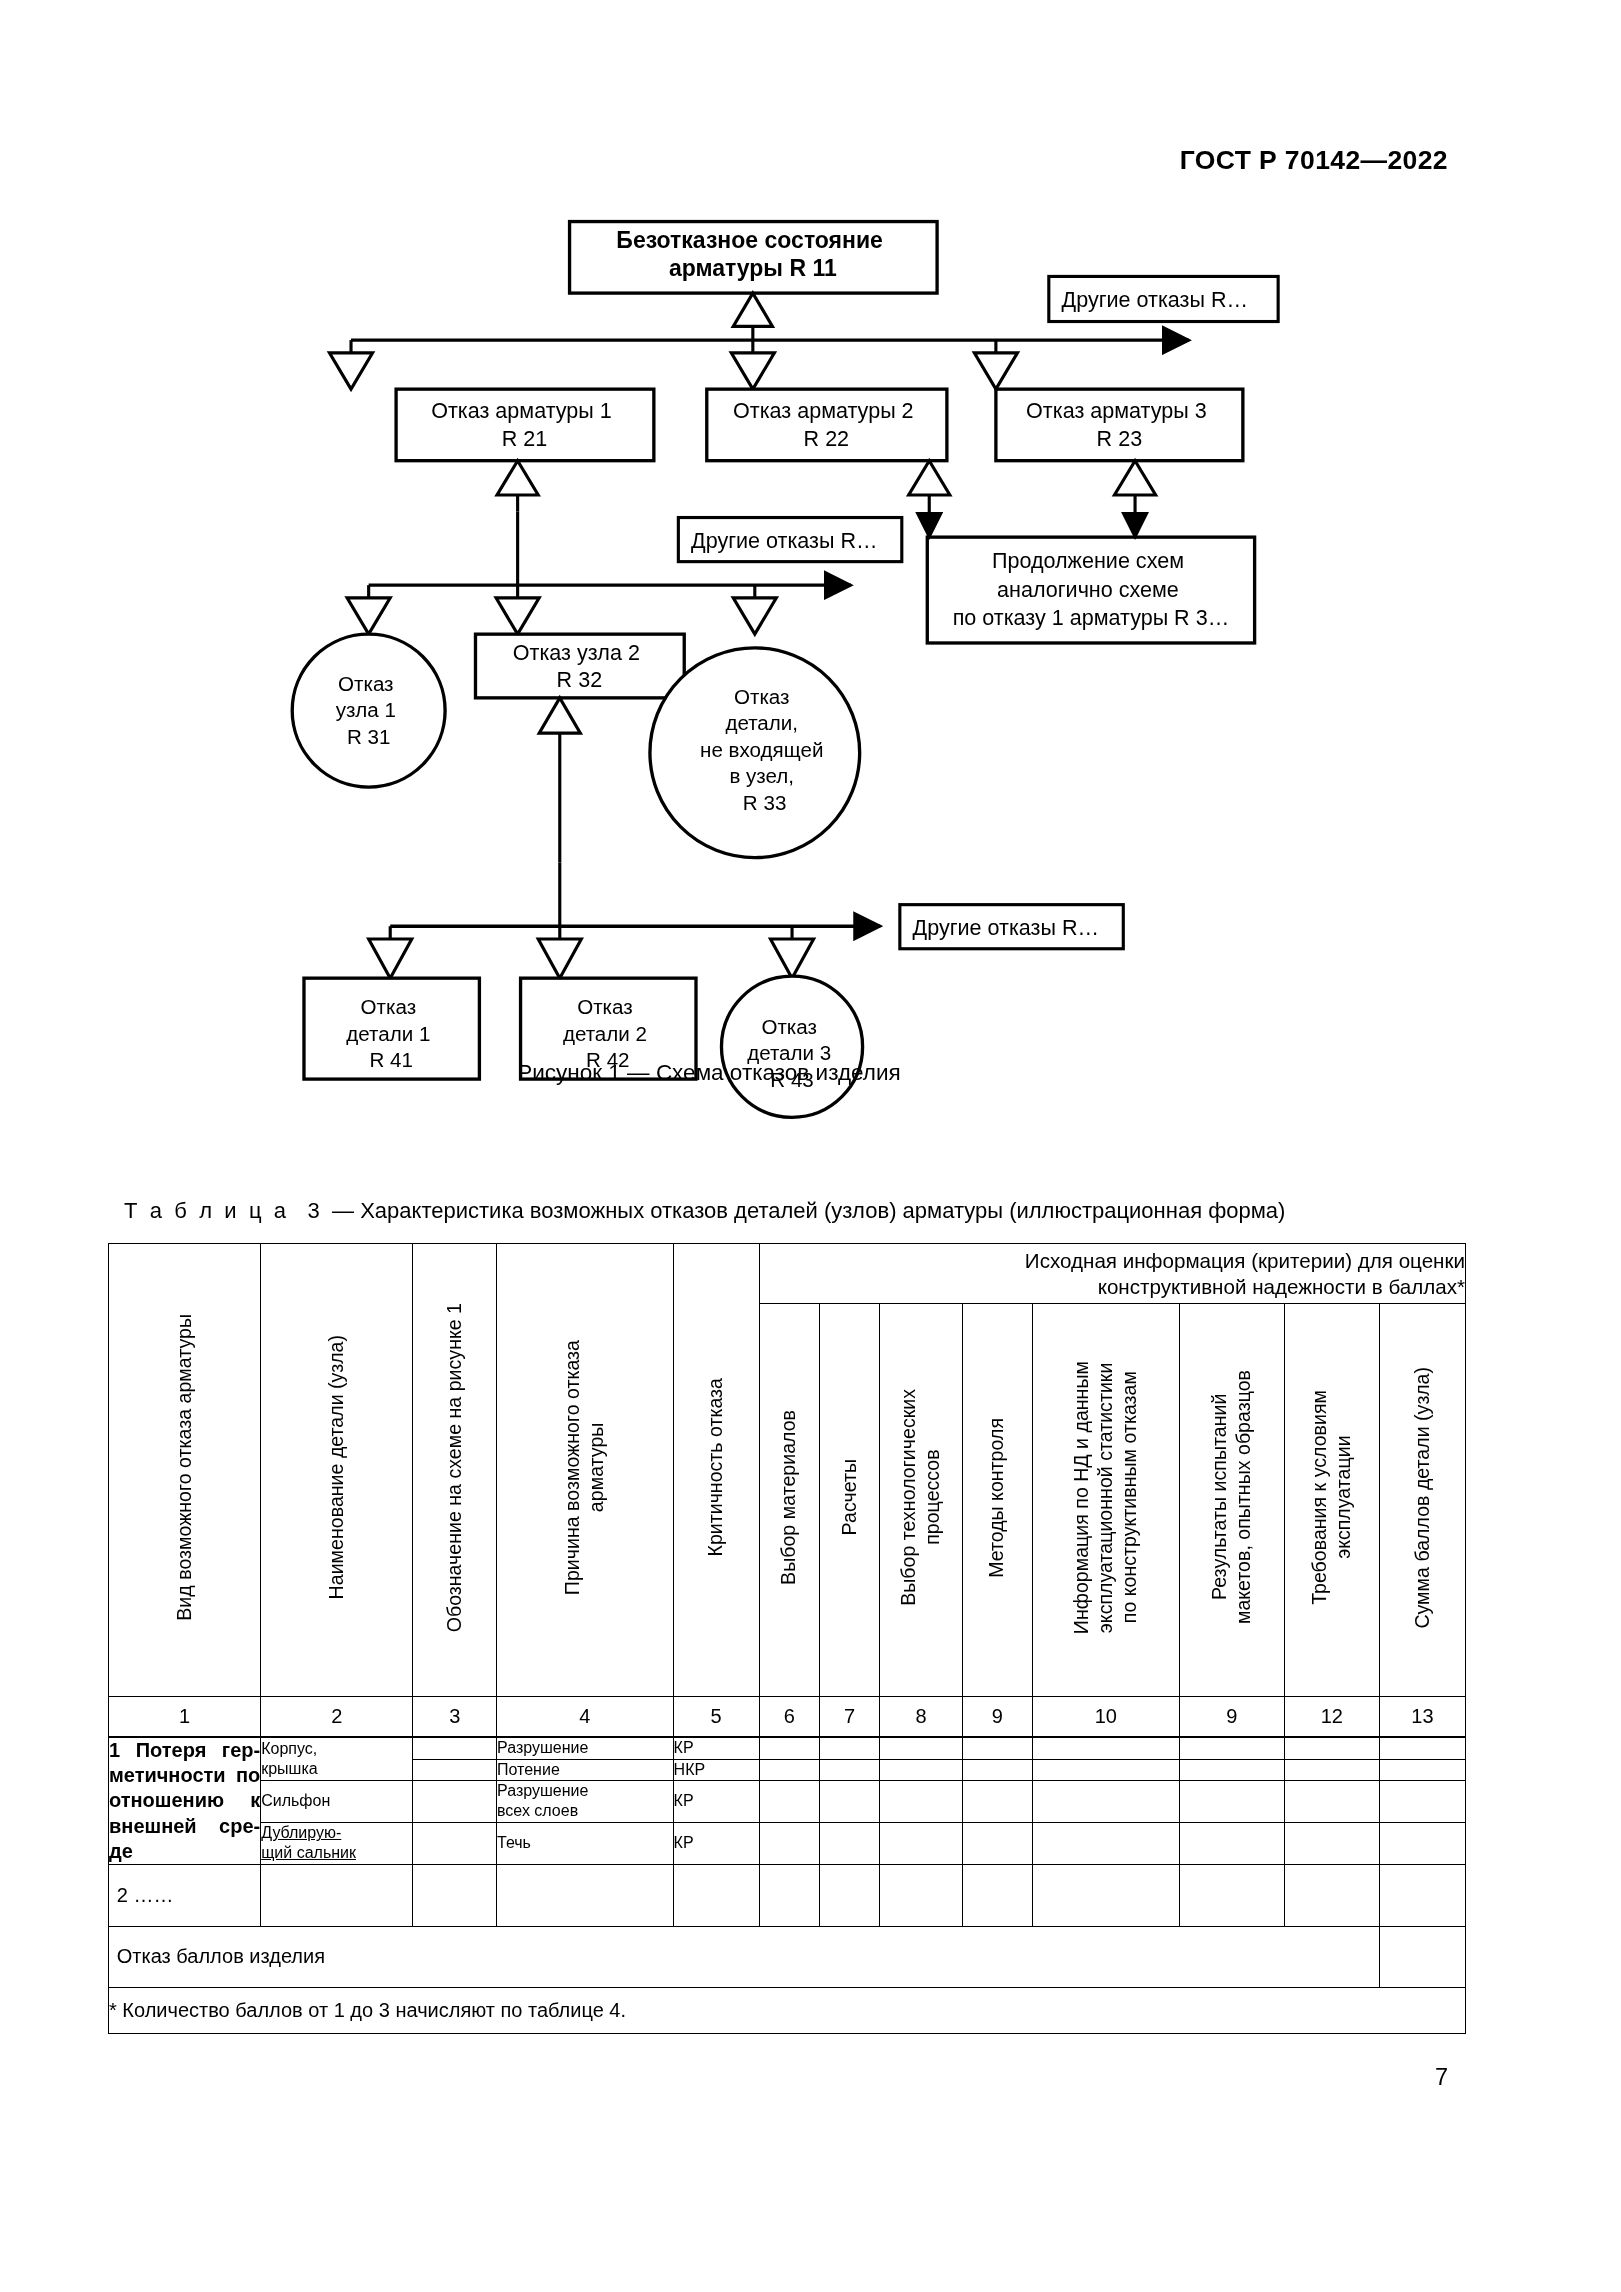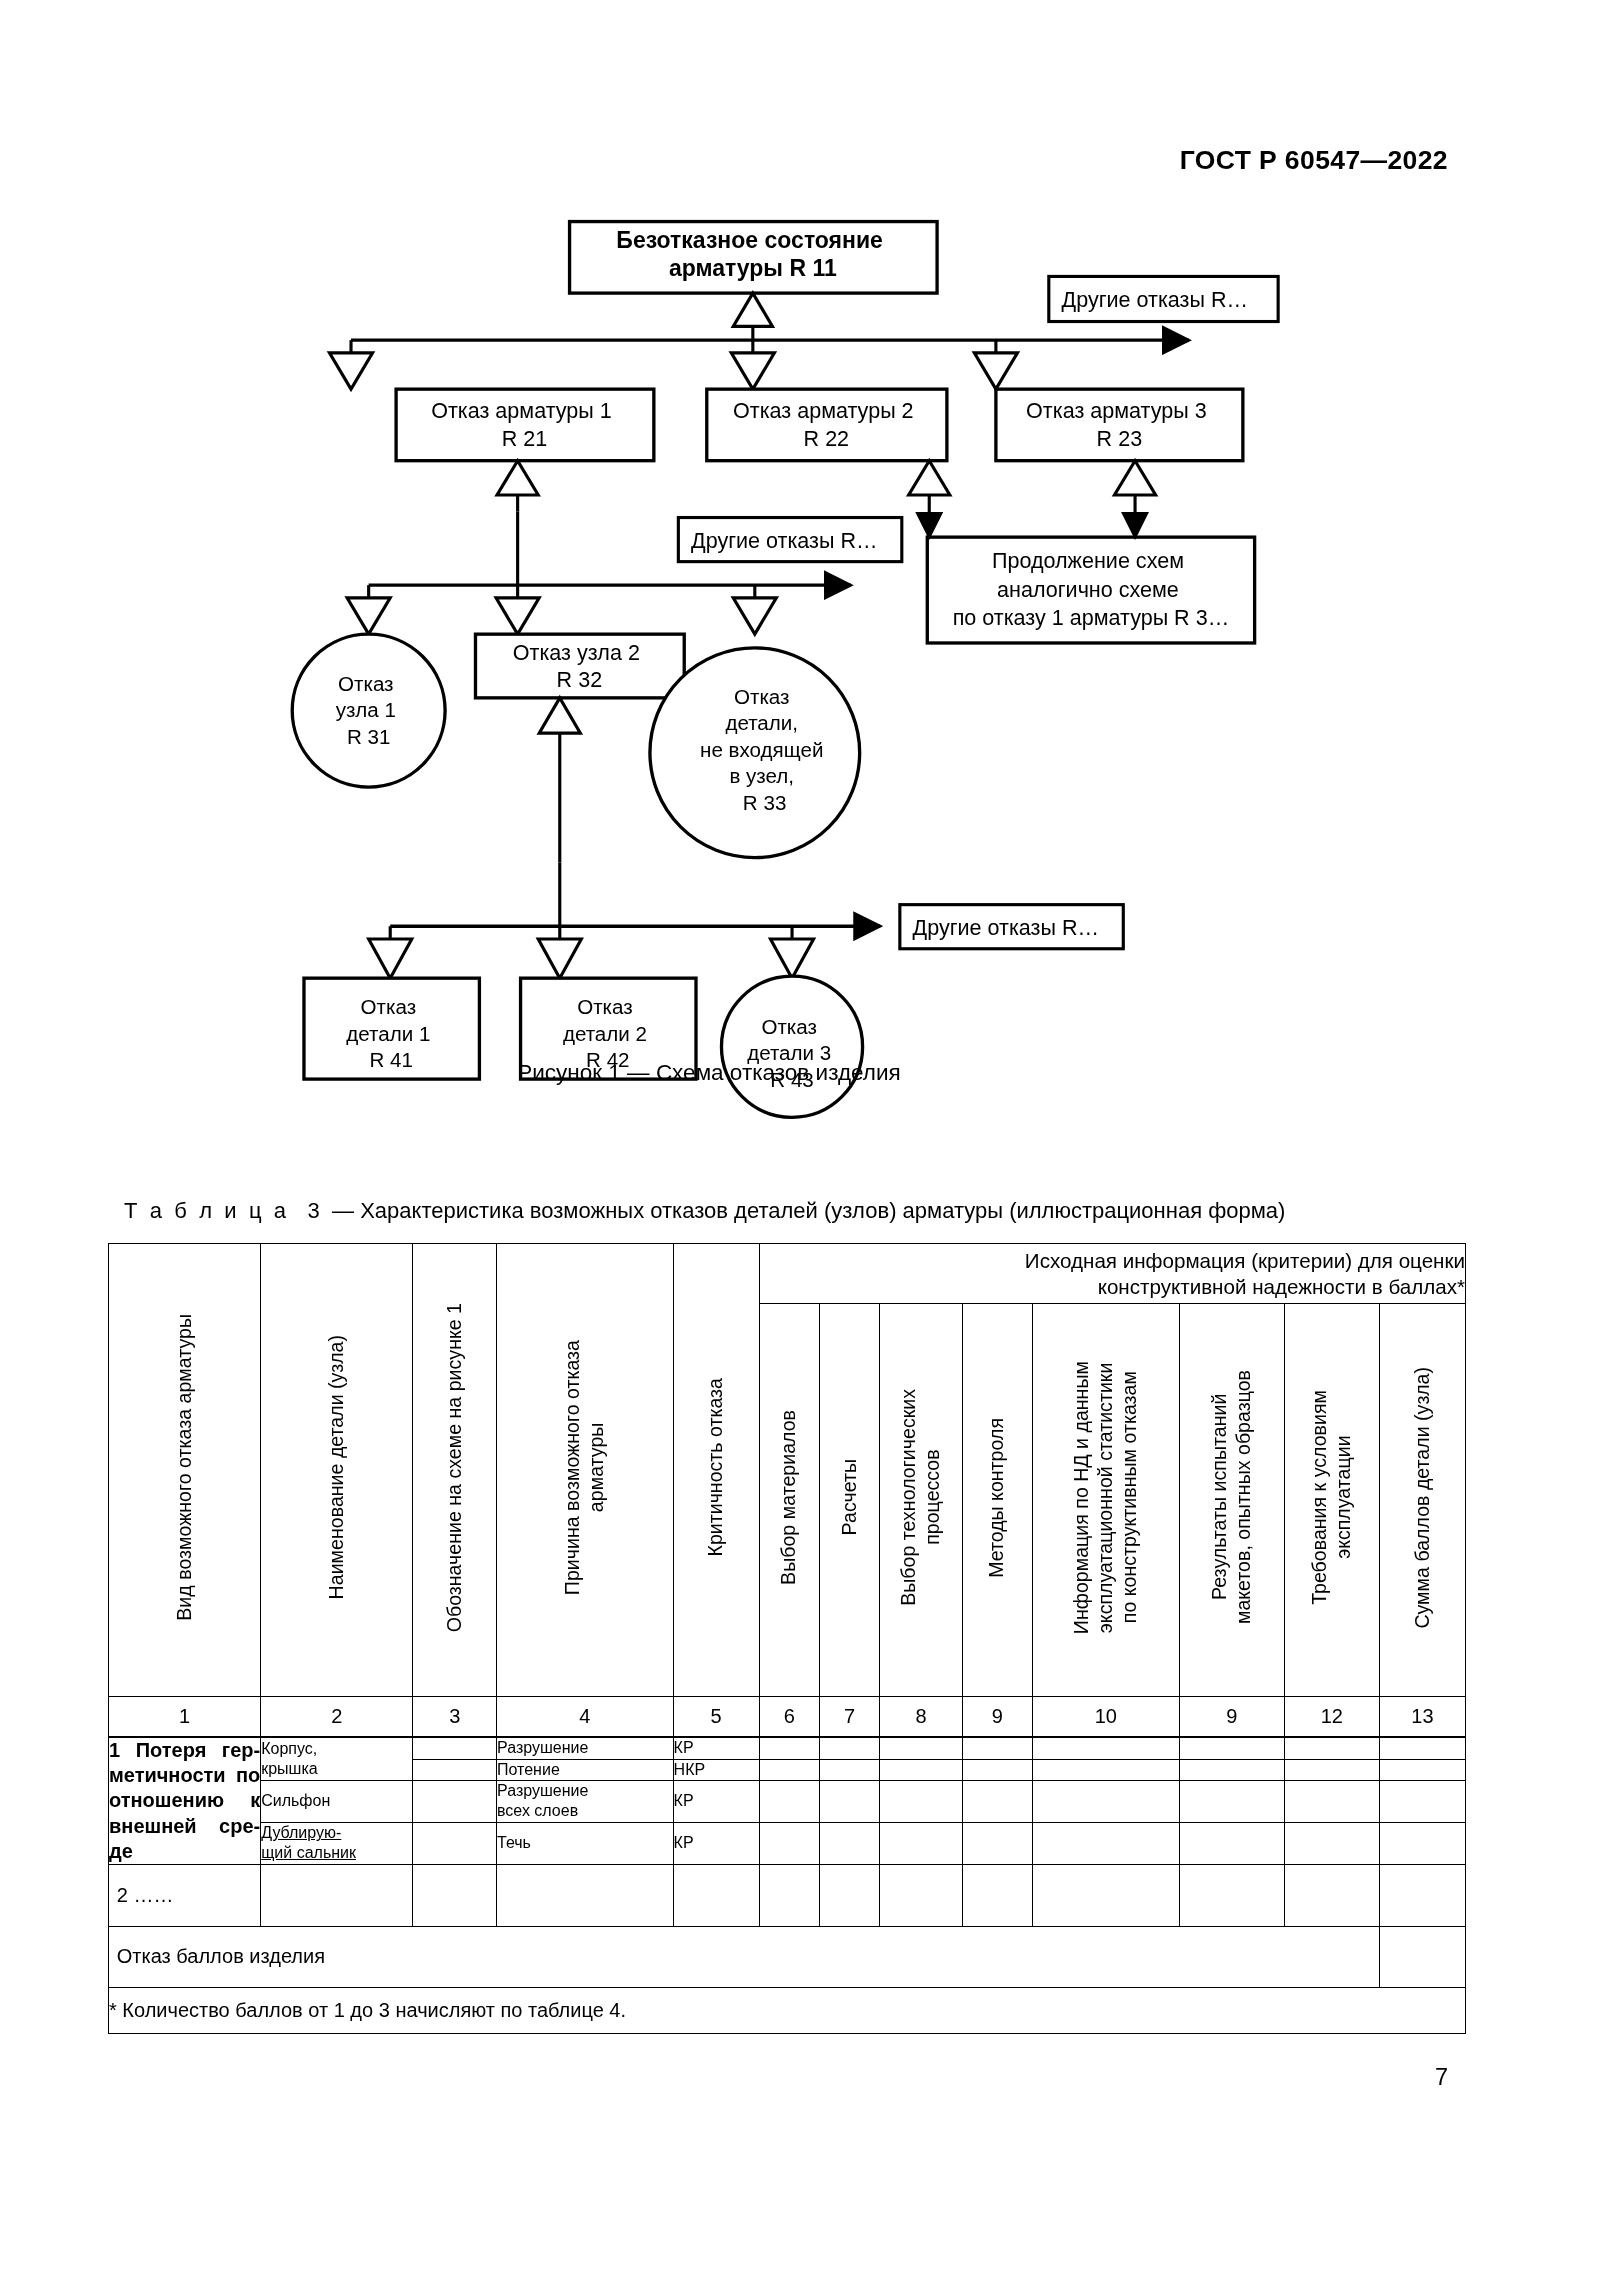--- a/index.html
+++ b/index.html
@@ -69,21 +69,21 @@
   .pageno{
     position:absolute;top:2064px;right:173px;
     font-size:23.5px;
   }
 </style>
 </head>
 <body>
 
 <div class="page">
 
-  <div class="doc-header">ГОСТ Р 60547—2022</div>
+  <div class="doc-header">ГОСТ Р 70142—2022</div>
 
   <div class="figure">
     <svg width="1621" height="941" viewBox="0 0 1654 960" xmlns="http://www.w3.org/2000/svg">
       <defs>
         <marker id="solidarrow" viewBox="0 0 10 10" refX="9" refY="5" markerWidth="9" markerHeight="9" orient="auto-start-reverse">
           <path d="M0,0 L10,5 L0,10 z" fill="#000"></path>
         </marker>
       </defs>
 
       <g stroke="#000" fill="none" stroke-width="3.2">

